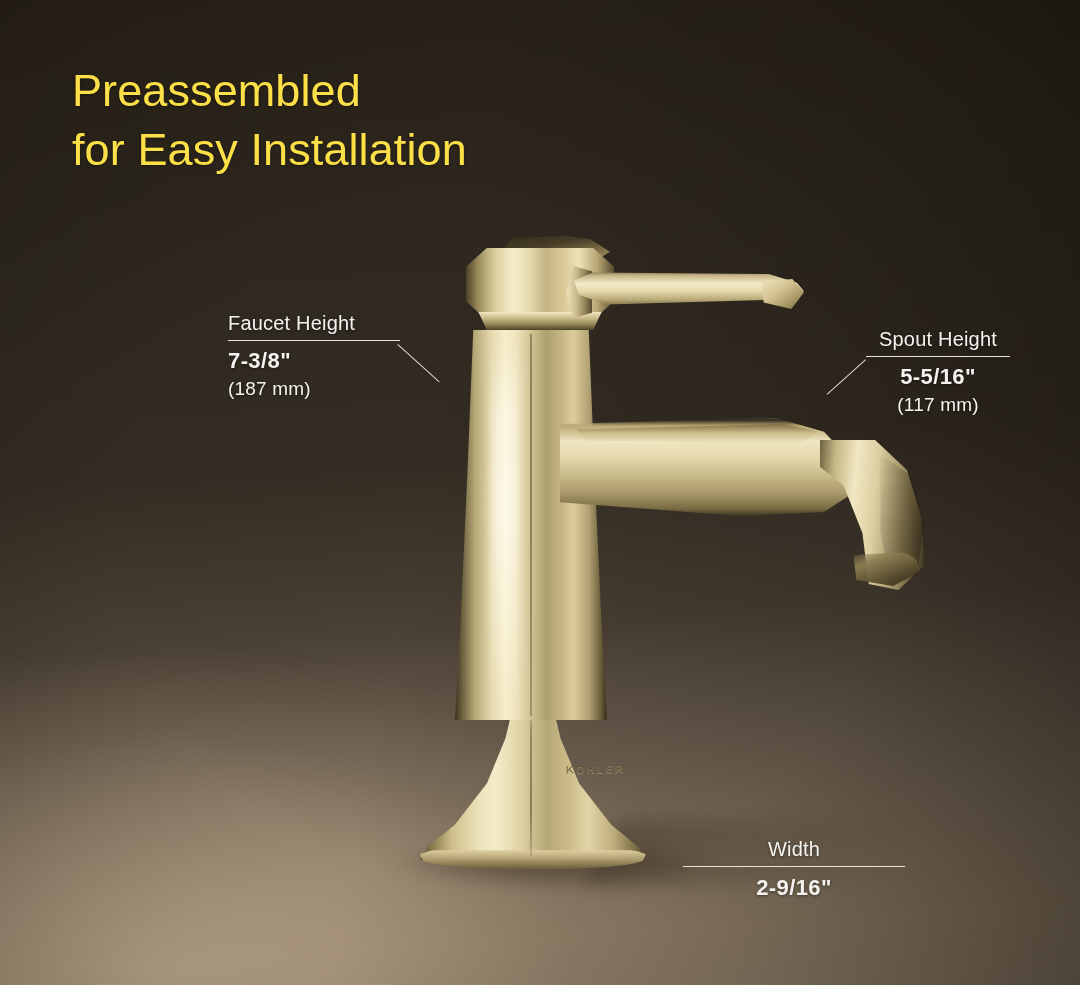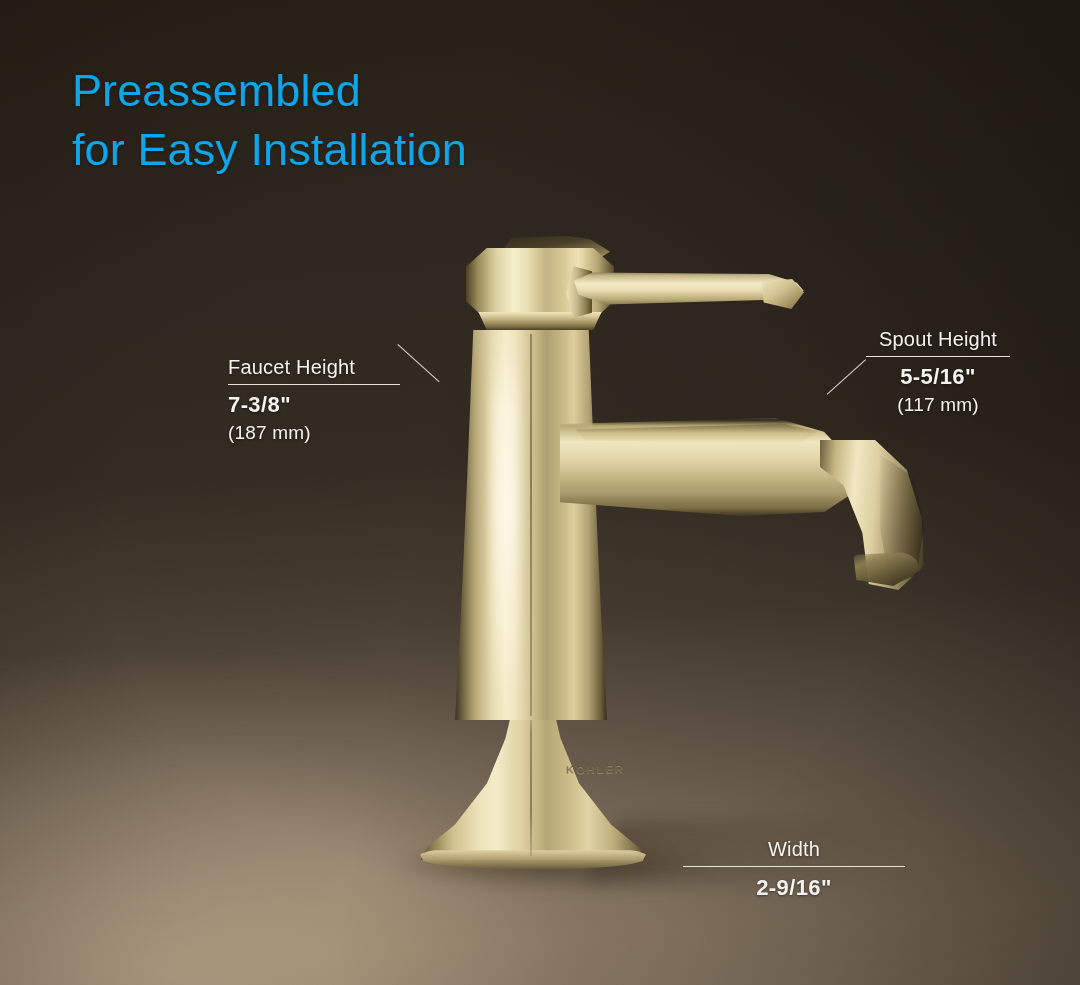--- a/index.html
+++ b/index.html
@@ -69,21 +69,21 @@
         rgba(0,0,0,0) 42%,
         rgba(20,16,11,0.30) 82%,
         rgba(16,13,9,0.52) 100%);
   }
 
   
   .headline {
     position: absolute;
     left: 72px;
     top: 62px;
-    color: #0ea5e9;
+    color: #fde047;
     font-size: 45px;
     font-weight: 300;
     line-height: 1.30;
     letter-spacing: 0.1px;
     white-space: pre-line;
     text-shadow: 0 1px 3px rgba(0,0,0,0.35);
   }
 
   
   .callout {
@@ -110,21 +110,21 @@
   }
   .callout .c-metric {
     font-size: 19px;
     font-weight: 400;
     margin-top: 4px;
     letter-spacing: 0.2px;
     white-space: nowrap;
   }
 
   
-  #callout-height { left: 228px; top: 312px; text-align: left; width: 172px; margin-top: 44px; }
+  #callout-height { left: 228px; top: 312px; text-align: left; width: 172px; }
   
   #callout-reach  { left: 866px; top: 328px; text-align: center; width: 144px; }
   
   #callout-width  { left: 683px; top: 838px; text-align: center; width: 222px; }
   #callout-width .c-rule { margin: 5px 0 8px 0; }
   #callout-reach .c-value, #callout-width .c-value { text-align: center; }
 
   
   .leader {
     position: absolute;

